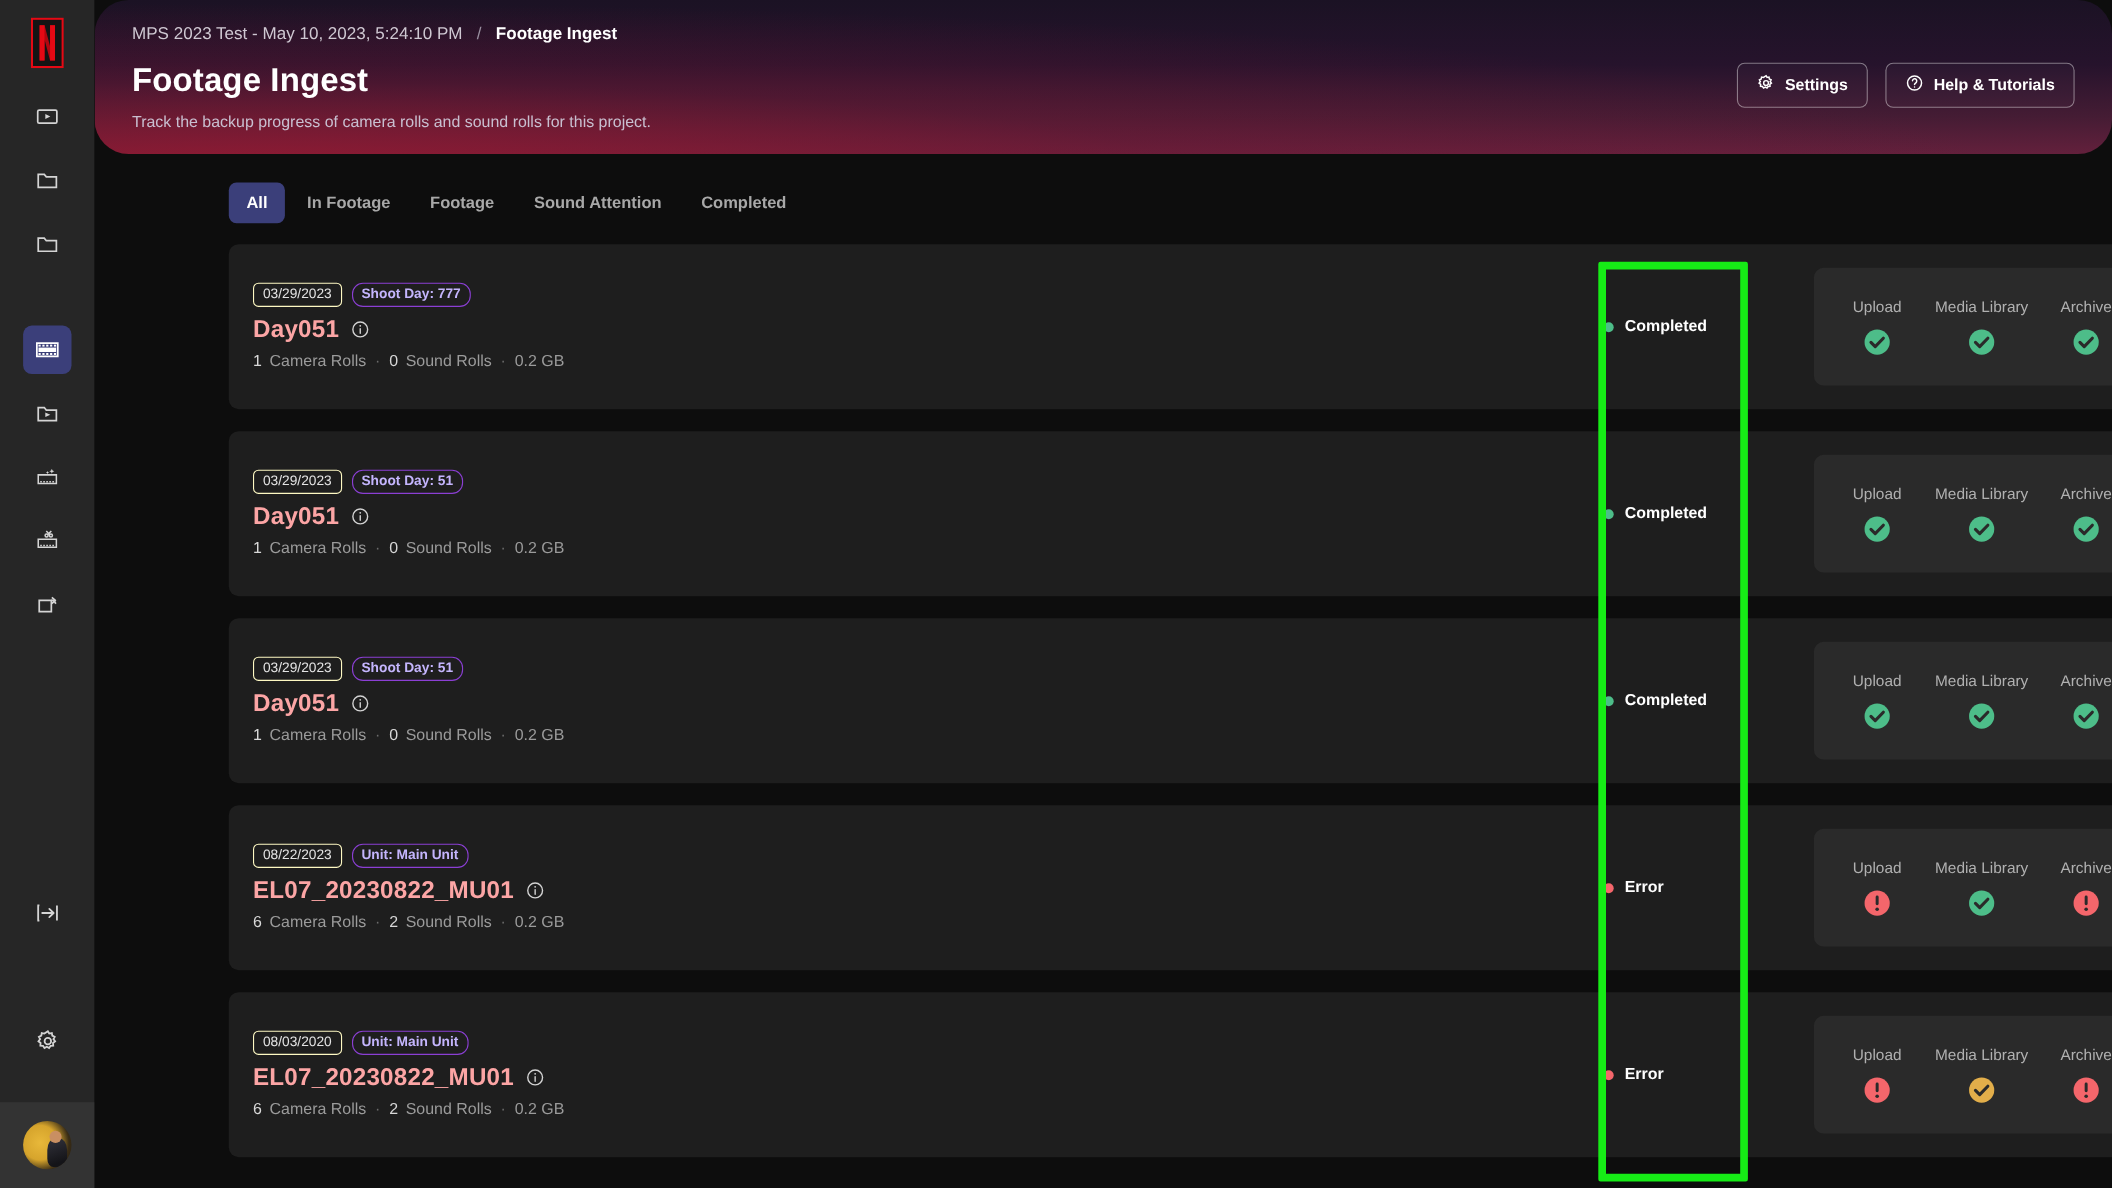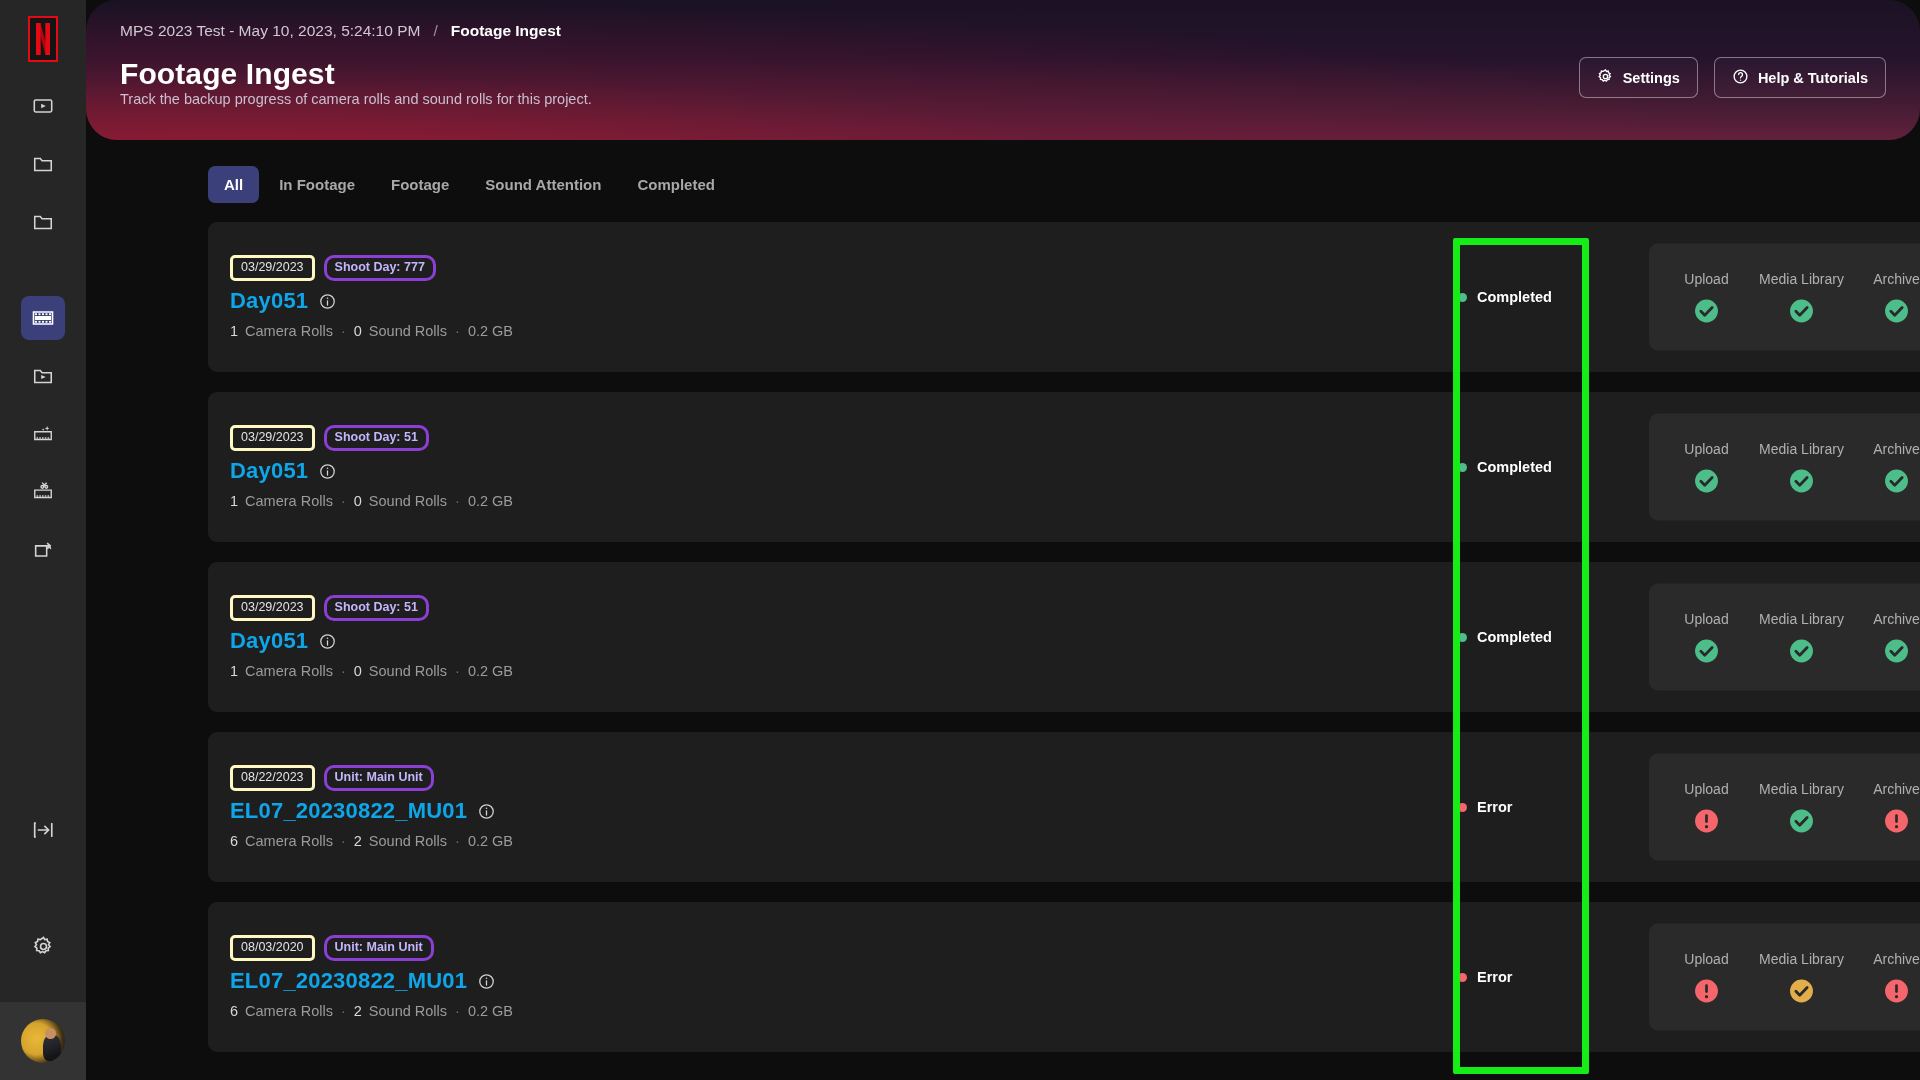--- a/index.html
+++ b/index.html
@@ -63,21 +63,21 @@
       linear-gradient(180deg, #1b1224 0%, #26132c 42%, #451c34 76%, #63203c 100%);
     padding: 18px 34px 0 34px;
     position: relative;
     border-radius: 31px;
   }
   .breadcrumb { display: flex; align-items: center; gap: 13px; font-size: 15.5px; margin-top: 4px; }
   .bc-project { color: #cfc8d2; }
   .bc-sep { color: #9a90a0; }
   .bc-current { color: #ffffff; font-weight: 700; }
   .page-title { color: #ffffff; font-size: 30px; font-weight: 700; margin-top: 17px; letter-spacing: .1px; }
-  .page-sub { color: #c9bfd0; font-size: 14.5px; }
+  .page-sub { color: #c9bfd0; font-size: 14.5px; margin-top: 12px; }
 
   .header-actions { position: absolute; right: 34px; top: 57px; display: flex; gap: 16px; }
   .hbtn {
     height: 41px; padding: 0 17px;
     border: 1px solid rgba(255,255,255,0.42);
     border-radius: 7px; color: #ffffff; font-size: 14.5px; font-weight: 700;
     display: flex; align-items: center; gap: 9px; background: rgba(255,255,255,0.02);
     cursor: pointer;
   }
 
@@ -95,25 +95,25 @@
   .card {
     position: relative;
     height: 150px; width: 1768px;
     background: #1e1e1e; border-radius: 9px;
     display: flex; align-items: center;
   }
   .card-left { padding-left: 22px; width: 1100px; }
   .badges { display: flex; gap: 9px; align-items: center; margin-bottom: 2px; }
   .badge {
     font-size: 12.5px; padding: 3px 8px 4px 8px; border-radius: 5px;
-    border: 3px solid #fef9c3; color: #e3e3e3; font-weight: 400; line-height: 1.05;
+    border: 1px solid #fef9c3; color: #e3e3e3; font-weight: 400; line-height: 1.05;
   }
   .badge.accent { border-color: #8b3fd4; color: #c4b5fd; font-weight: 700; border-radius: 10px; }
   .card-title-row { display: flex; align-items: center; gap: 11px; margin-top: 7px; }
-  .card-title { font-size: 22px; font-weight: 700; color: #0ea5e9; letter-spacing: .2px; }
+  .card-title { font-size: 22px; font-weight: 700; color: #fca5a5; letter-spacing: .2px; }
   .info-icon { color: #d2d2d2; display: flex; align-items: center; }
   .card-meta { margin-top: 9px; font-size: 14.5px; color: #9b9b9b; display: flex; align-items: center; gap: 7px; }
   .card-meta .num { color: #d8d8d8; }
   .card-meta .dot { color: #6c6c6c; padding: 0 1px; }
 
   .status-col {
     width: 132px; display: flex; align-items: center; gap: 10px;
     position: absolute; left: 1250px; top: 50%; transform: translateY(-50%);
   }
   .status-dot { width: 9px; height: 9px; border-radius: 50%; flex: 0 0 9px; }

